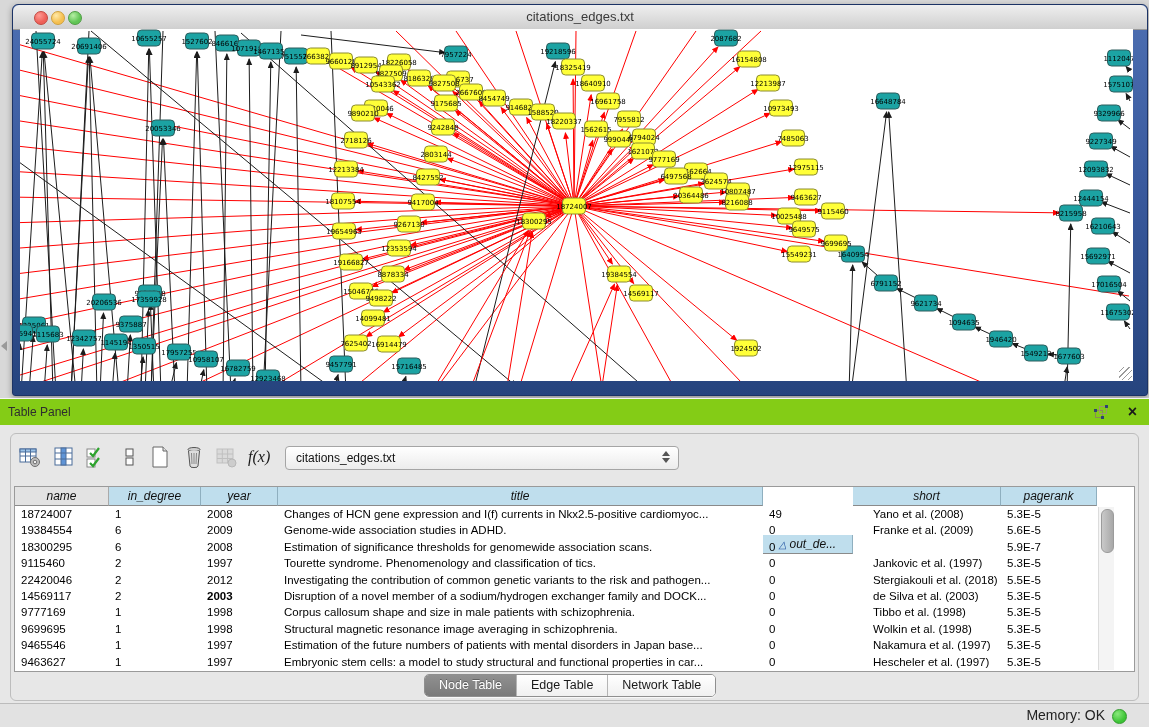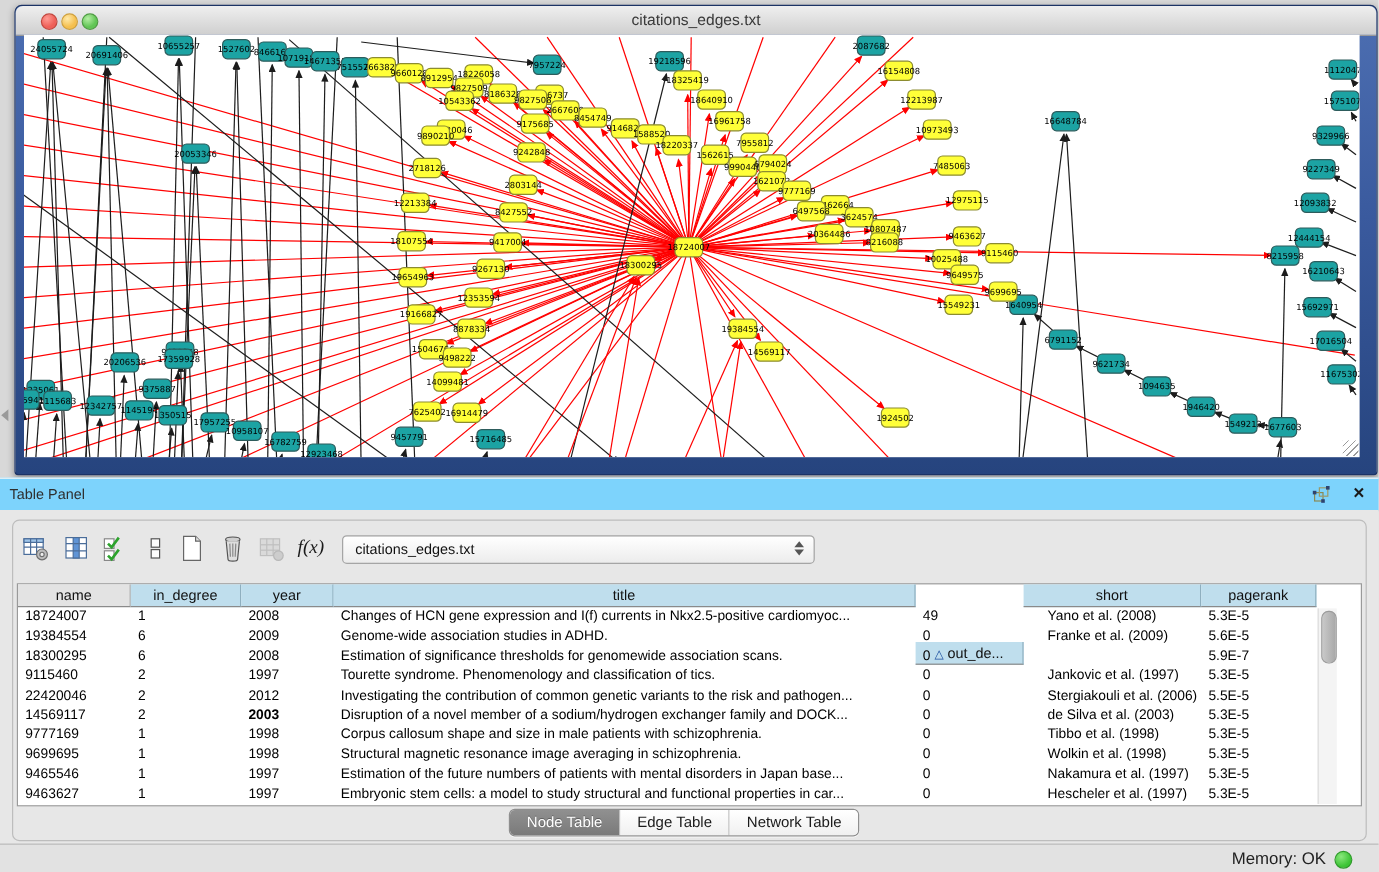--- a/index.html
+++ b/index.html
@@ -22,21 +22,21 @@
   .net-canvas{position:absolute;left:7px;top:24px;width:1113px;height:352px;background:#fff;overflow:hidden;}
   .grip{position:absolute;right:1px;bottom:1px;width:13px;height:13px;
     background:repeating-linear-gradient(135deg,transparent 0 3px,#9a9a9a 3px 4px);}
 
   
   .divider-handle{position:absolute;left:570px;top:397px;color:#8a8a8a;font-size:8px;line-height:8px;}
   .collapse-arrow{position:absolute;left:1px;top:341px;width:0;height:0;
     border-top:5px solid transparent;border-bottom:5px solid transparent;border-right:6px solid #9a9a9a;}
 
   
-  .panel-header{position:absolute;left:0;top:398px;width:1149px;height:26px;background:#7dd3fc;
+  .panel-header{position:absolute;left:0;top:398px;width:1149px;height:26px;background:#84cc16;
     border-top:1px solid #f6f6f6;border-bottom:1px solid #cfcfcf;}
   .panel-title{position:absolute;left:8px;top:0;line-height:26px;font-size:12px;color:#2e2e2e;}
   .float-btn{position:absolute;right:40px;top:5px;width:16px;height:16px;}
   .close-btn{position:absolute;right:12px;top:2px;font-size:16px;font-weight:bold;color:#1a1a1a;line-height:22px;}
   .panel-body{position:absolute;left:0;top:425px;width:1149px;height:278px;background:#e7e7e7;}
   .panel-outline{position:absolute;left:10px;top:8px;width:1127px;height:266px;border:1px solid #bdbdbd;border-radius:6px;}
 
   
   .toolbar{position:absolute;left:0;top:20px;width:1149px;height:26px;}
   .tool-btn{position:absolute;top:0;width:24px;height:24px;}
@@ -44,21 +44,21 @@
   .net-select{position:absolute;left:285px;top:1px;width:392px;height:22px;background:linear-gradient(180deg,#ffffff,#ececec);
     border:1px solid #a5a5a5;border-radius:4px;box-shadow:inset 0 1px 0 #fff;}
   .net-select .val{position:absolute;left:10px;top:0;line-height:22px;font-size:12px;color:#111;}
   .spin{position:absolute;right:8px;top:4px;}
   .spin div{width:0;height:0;border-left:4px solid transparent;border-right:4px solid transparent;}
   .spin .up{border-bottom:5px solid #555;margin-bottom:2px;}
   .spin .dn{border-top:5px solid #555;}
 
   
   .grid-box{position:absolute;left:14px;top:61px;width:1119px;height:184px;background:#fff;border:1px solid #9a9a9a;}
-  .hdr-row{position:absolute;left:0;top:0;height:36px;display:flex;}
+  .hdr-row{position:absolute;left:0;top:0;height:36px;display:flex;font-style:italic;}
   .hdr-cell{box-sizing:border-box;height:19px;line-height:18px;text-align:center;font-size:12px;color:#111;
     background:#bfdeed;border-right:1px solid #8fafbf;border-bottom:1px solid #8a8a8a;overflow:hidden;white-space:nowrap;}
   .hdr-cell.gray{background:#e3e3e3;border-right:1px solid #aaa;}
   .sort-tri{color:#1c4fa0;font-size:10px;margin-right:3px;}
   .rows{position:absolute;left:0;top:19px;}
   .t-row{display:flex;height:16.4px;}
   .t-cell{box-sizing:border-box;padding-left:6px;font-size:11.5px;line-height:16.4px;color:#000;
     overflow:hidden;white-space:nowrap;}
   .scrollbar{position:absolute;left:1083px;top:20px;width:15px;height:163px;background:#f4f4f4;border-left:1px solid #dcdcdc;}
   .thumb{position:absolute;left:1.5px;top:2px;width:11px;height:42px;border-radius:6px;
@@ -840,21 +840,21 @@
             <div class="t-cell" style="width: 90px;">0</div>
             <div class="t-cell" style="width: 148px; padding-left: 20px;">Jankovic et al. (1997)</div>
             <div class="t-cell" style="width: 96px;">5.3E-5</div>
           </div>
           <div class="t-row">
             <div class="t-cell" style="width: 94px;">22420046</div>
             <div class="t-cell" style="width: 92px;">2</div>
             <div class="t-cell" style="width: 77px;">2012</div>
             <div class="t-cell" style="width: 485px;">Investigating the contribution of common genetic variants to the risk and pathogen...</div>
             <div class="t-cell" style="width: 90px;">0</div>
-            <div class="t-cell" style="width: 148px; padding-left: 20px;">Stergiakouli et al. (2006)</div>
+            <div class="t-cell" style="width: 148px; padding-left: 20px;">Stergiakouli et al. (2018)</div>
             <div class="t-cell" style="width: 96px;">5.5E-5</div>
           </div>
           <div class="t-row">
             <div class="t-cell" style="width: 94px;">14569117</div>
             <div class="t-cell" style="width: 92px;">2</div>
             <div class="t-cell" style="width: 77px; font-weight: bold;">2003</div>
             <div class="t-cell" style="width: 485px;">Disruption of a novel member of a sodium/hydrogen exchanger family and DOCK...</div>
             <div class="t-cell" style="width: 90px;">0</div>
             <div class="t-cell" style="width: 148px; padding-left: 20px;">de Silva et al. (2003)</div>
             <div class="t-cell" style="width: 96px;">5.3E-5</div>

